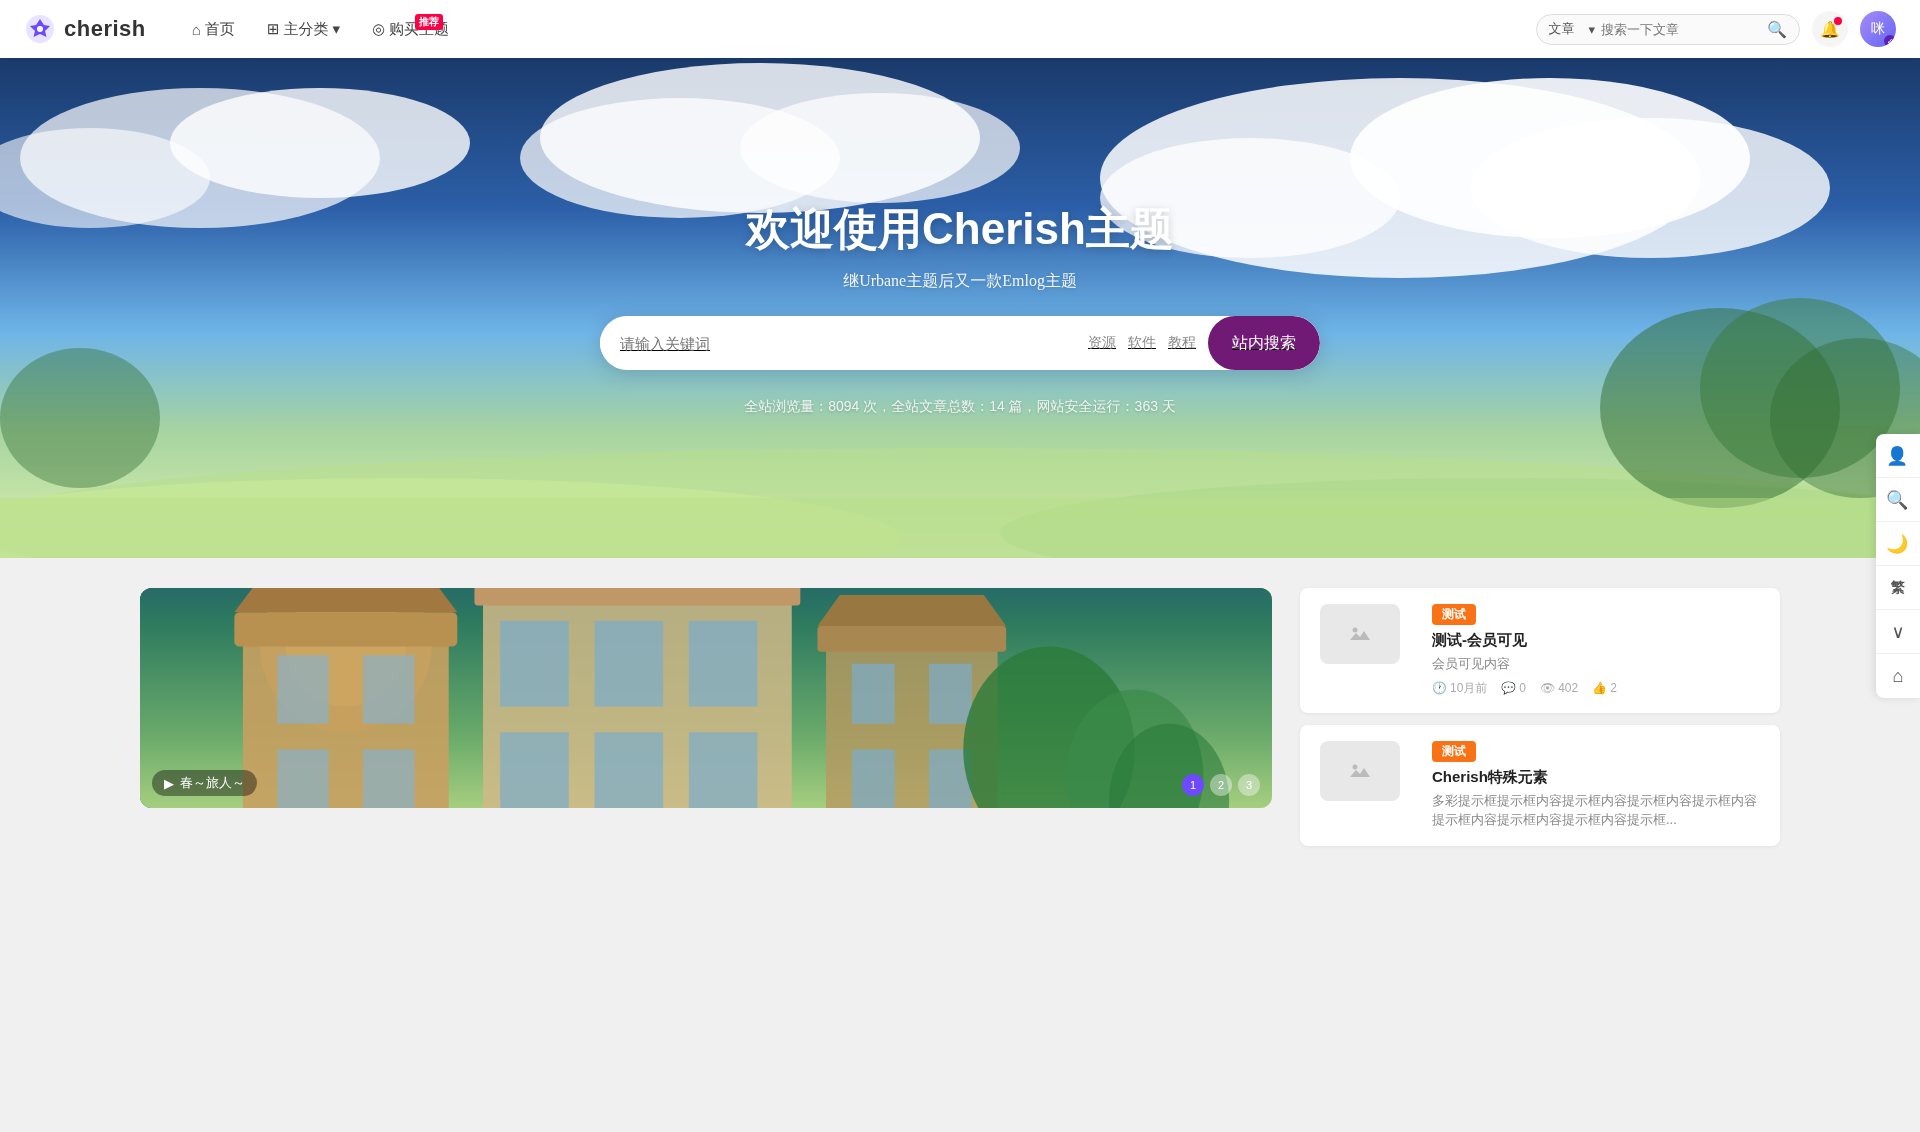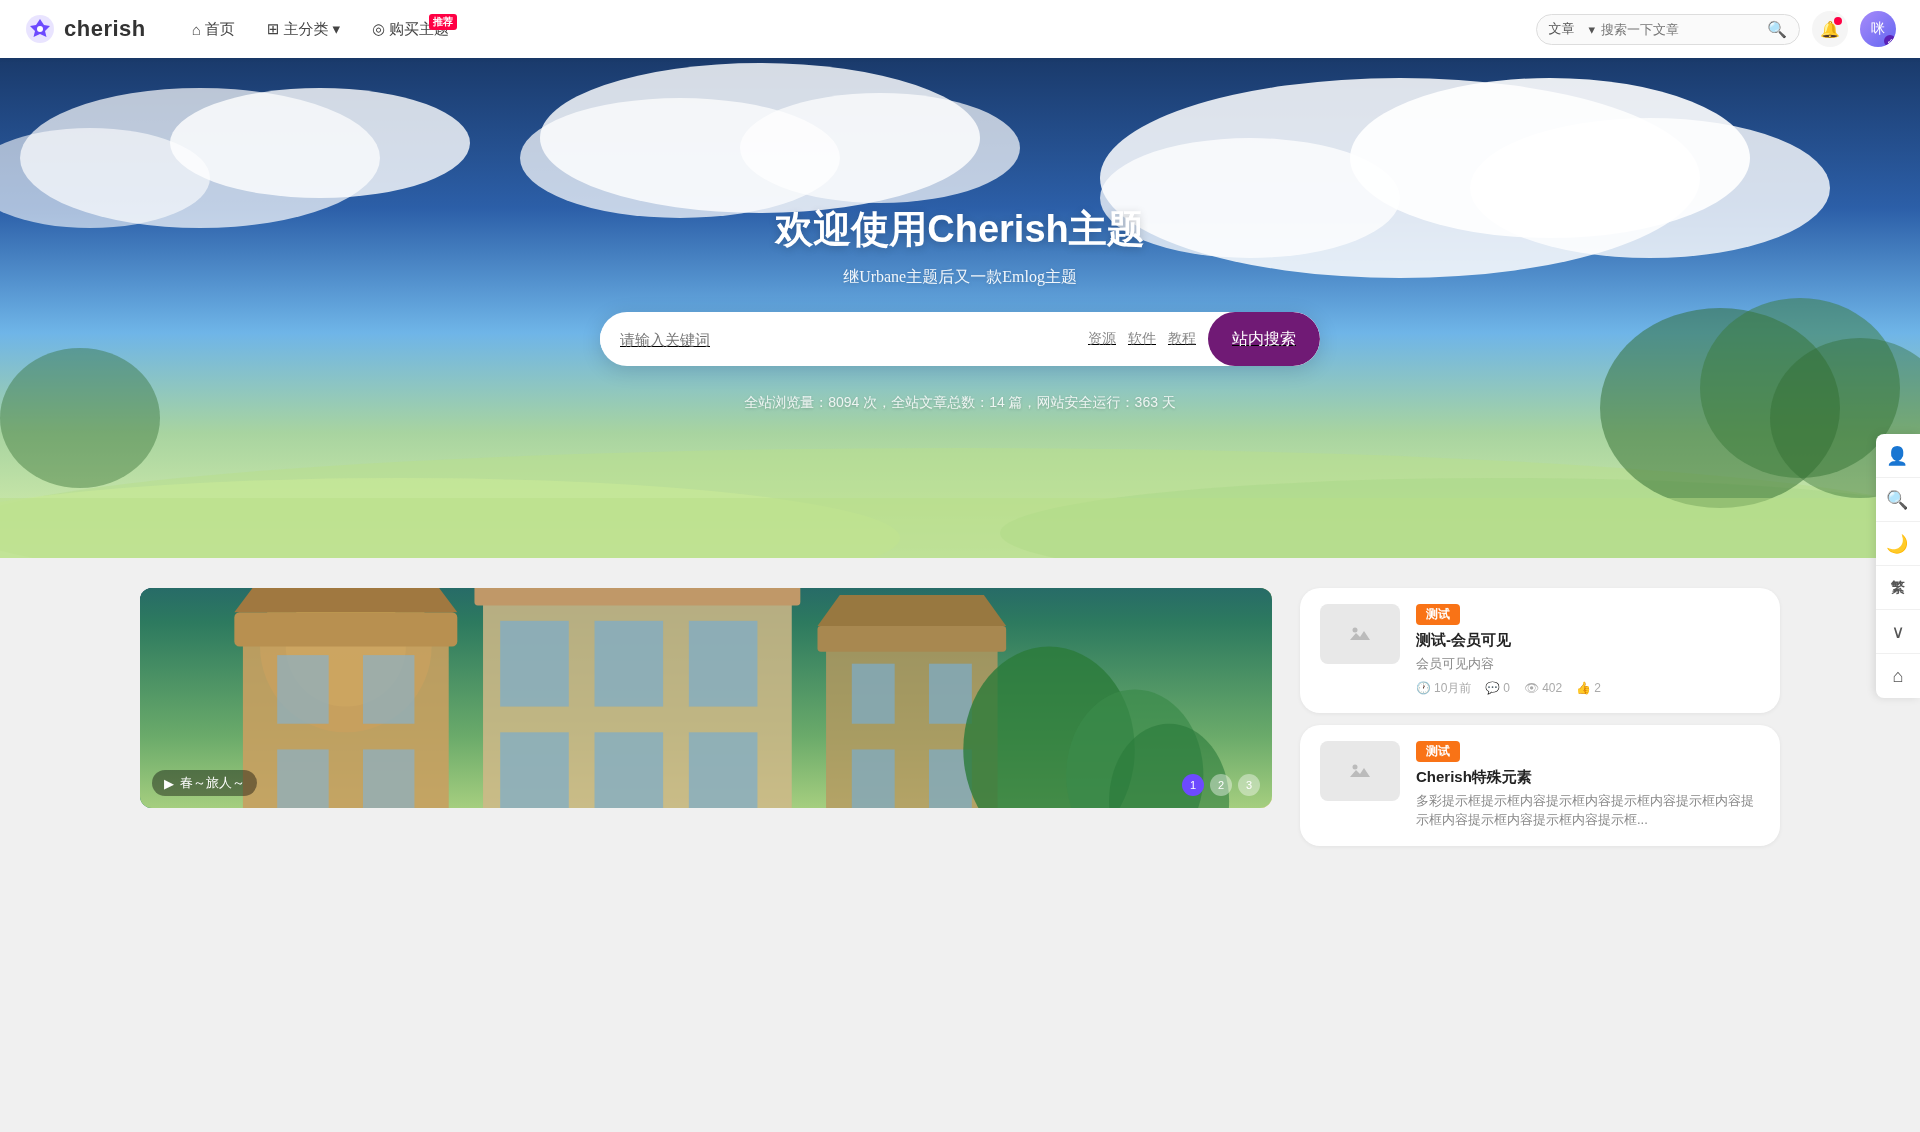--- a/index.html
+++ b/index.html
@@ -25,21 +25,21 @@
     .nav-links {
       display: flex; align-items: center; gap: 4px; flex: 1;
     }
     .nav-item {
       display: flex; align-items: center; gap: 4px;
       padding: 6px 14px; border-radius: 6px;
       font-size: 15px; color: #444; cursor: pointer;
       text-decoration: none; position: relative;
     }
     .nav-badge {
-      position: absolute; top: 0; right: 6px;
+      position: absolute; top: 0; right: 20px;
       background: #f04; color: #fff;
       font-size: 10px; padding: 1px 4px; border-radius: 3px;
       font-weight: 600;
     }
     .header-right {
       display: flex; align-items: center; gap: 12px;
     }
     .search-bar {
       display: flex; align-items: center;
       border: 1px solid #ddd; border-radius: 20px;
@@ -87,21 +87,21 @@
       position: relative; overflow: hidden;
     }
     .hero-clouds {
       position: absolute; top: 0; left: 0; right: 0; bottom: 0;
       pointer-events: none;
     }
     .hero-content {
       position: relative; z-index: 2; display: flex; flex-direction: column; align-items: center; gap: 12px;
     }
     .hero-title {
-      font-size: 38px; font-weight: 700; color: #fff;
+      font-size: 44px; font-weight: 700; color: #fff;
       text-shadow: 0 2px 8px rgba(0,0,0,0.2);
     }
     .hero-subtitle {
       font-size: 16px; color: rgba(255,255,255,0.92);
       text-shadow: 0 1px 4px rgba(0,0,0,0.15);
       font-family: Liberation Serif, serif;
     }
     .hero-search {
       display: flex; align-items: center;
       background: #fff; border-radius: 30px;
@@ -161,22 +161,22 @@
     .slider-dot.inactive { background: rgba(255,255,255,0.4); }
     .slider-music {
       position: absolute; bottom: 12px; left: 12px;
       display: flex; align-items: center; gap: 6px;
       background: rgba(0,0,0,0.4); border-radius: 20px; padding: 4px 12px;
       font-size: 13px; color: #fff; cursor: pointer;
     }
 
     
     .article-card {
-      background: #fff; border-radius: 20px; padding: 16px 20px;
-      display: flex; gap: 16px; align-items: flex-start;
+      background: #fff; border-radius: 8px; padding: 16px 20px;
+      display: flex; gap: 32px; align-items: flex-start;
       margin-bottom: 12px; box-shadow: 0 1px 4px rgba(0,0,0,0.06);
     }
     .article-thumb {
       width: 80px; height: 60px; border-radius: 8px;
       background: #e8e8e8; flex-shrink: 0; overflow: hidden;
       display: flex; align-items: center; justify-content: center;
     }
     .article-thumb svg { width: 28px; height: 28px; fill: #bbb; }
     .article-body { flex: 1; }
     .article-tag {

